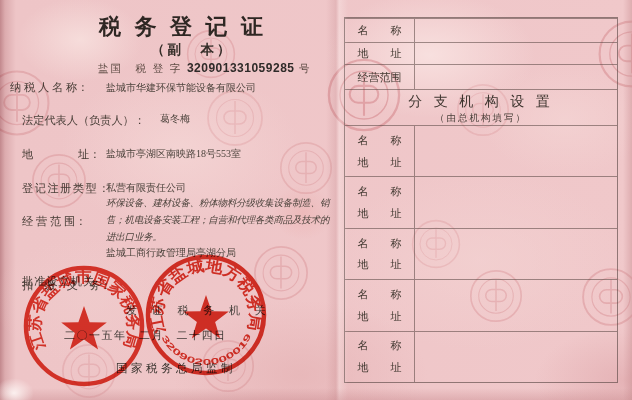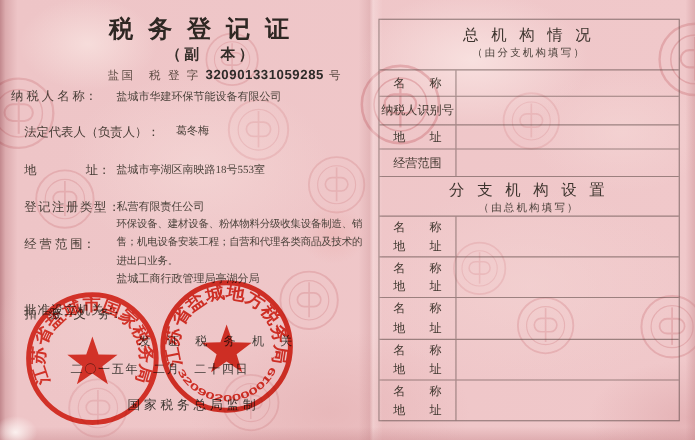--- a/index.html
+++ b/index.html
@@ -31,21 +31,21 @@
   .blotch{position:absolute;left:272px;top:185px;width:62px;height:55px;border-radius:50%;
     background:radial-gradient(rgba(224,110,100,.14), transparent 70%);}
 
   
   .title{left:99px;top:12px;font-size:22px;font-weight:bold;letter-spacing:4px;color:#2e2723;}
   .subtitle{left:151px;top:41px;font-size:13.5px;letter-spacing:3px;color:#352e29;font-weight:bold;}
   .serial{left:98px;top:61px;color:#5d4b43;font-size:10.5px;letter-spacing:2px;white-space:nowrap;}
   .serial b{font-size:12px;color:#2f2b29;letter-spacing:.5px;font-family:"Liberation Sans","DejaVu Sans",sans-serif;}
   .lbl{color:#463c35;font-size:11.2px;white-space:nowrap;}
   .val{color:#4c433c;font-size:10px;white-space:nowrap;}
-  .scope-line{color:#4c433c;font-size:9.5px;letter-spacing:-.2px;white-space:nowrap;}
+  .scope-line{color:#4c433c;font-size:9.5px;letter-spacing:-.2px;white-space:nowrap;font-style:italic;}
   .caption{color:#45403b;font-size:11px;letter-spacing:6px;white-space:nowrap;}
   .date{color:#3f3935;font-size:11px;letter-spacing:1.5px;white-space:nowrap;}
   .footer{color:#3a342f;font-size:11.5px;letter-spacing:3.5px;white-space:nowrap;}
 
   
   .rtable{position:absolute;left:344px;top:17px;width:274px;height:366px;
     border:1px solid rgba(86,68,64,.62);display:flex;flex-direction:column;box-sizing:border-box;}
   .thead{text-align:center;padding-top:5px;}
   .thead .t1{font-size:14px;letter-spacing:4px;color:#3d342e;display:block;}
   .thead .t2{font-size:9.5px;letter-spacing:2px;color:#4a403a;display:block;margin-top:1px;}
@@ -149,30 +149,22 @@
 <div class="abs lbl" style="left:22px;top:246px;letter-spacing:1px;margin-top:28px;">批准设立机关：</div>
 <div class="abs val" style="left:106px;top:246px;">盐城工商行政管理局亭湖分局</div>
 
 <div class="abs lbl" style="left:22px;top:278px;">扣　缴　义　务：</div>
 
 <div class="abs caption" style="left:126px;top:303px;">发 证 税 务 机 关</div>
 <div class="abs date" style="left:64px;top:328px;">二〇一五年　二月　二十四日</div>
 <div class="abs footer" style="left:116px;top:361px;">国家税务总局监制</div>
 
 <div class="rtable">
-  <div class="thead h1">
-    <span class="t1">总 机 构 情 况</span>
-    <span class="t2">（由分支机构填写）</span>
-  </div>
   <div class="trow r1">
     <div class="tlabel">名　　称</div>
-    <div class="tval"></div>
-  </div>
-  <div class="trow r2">
-    <div class="tlabel">纳税人识别号</div>
     <div class="tval"></div>
   </div>
   <div class="trow r3">
     <div class="tlabel">地　　址</div>
     <div class="tval"></div>
   </div>
   <div class="trow r4">
     <div class="tlabel">经营范围</div>
     <div class="tval"></div>
   </div>

